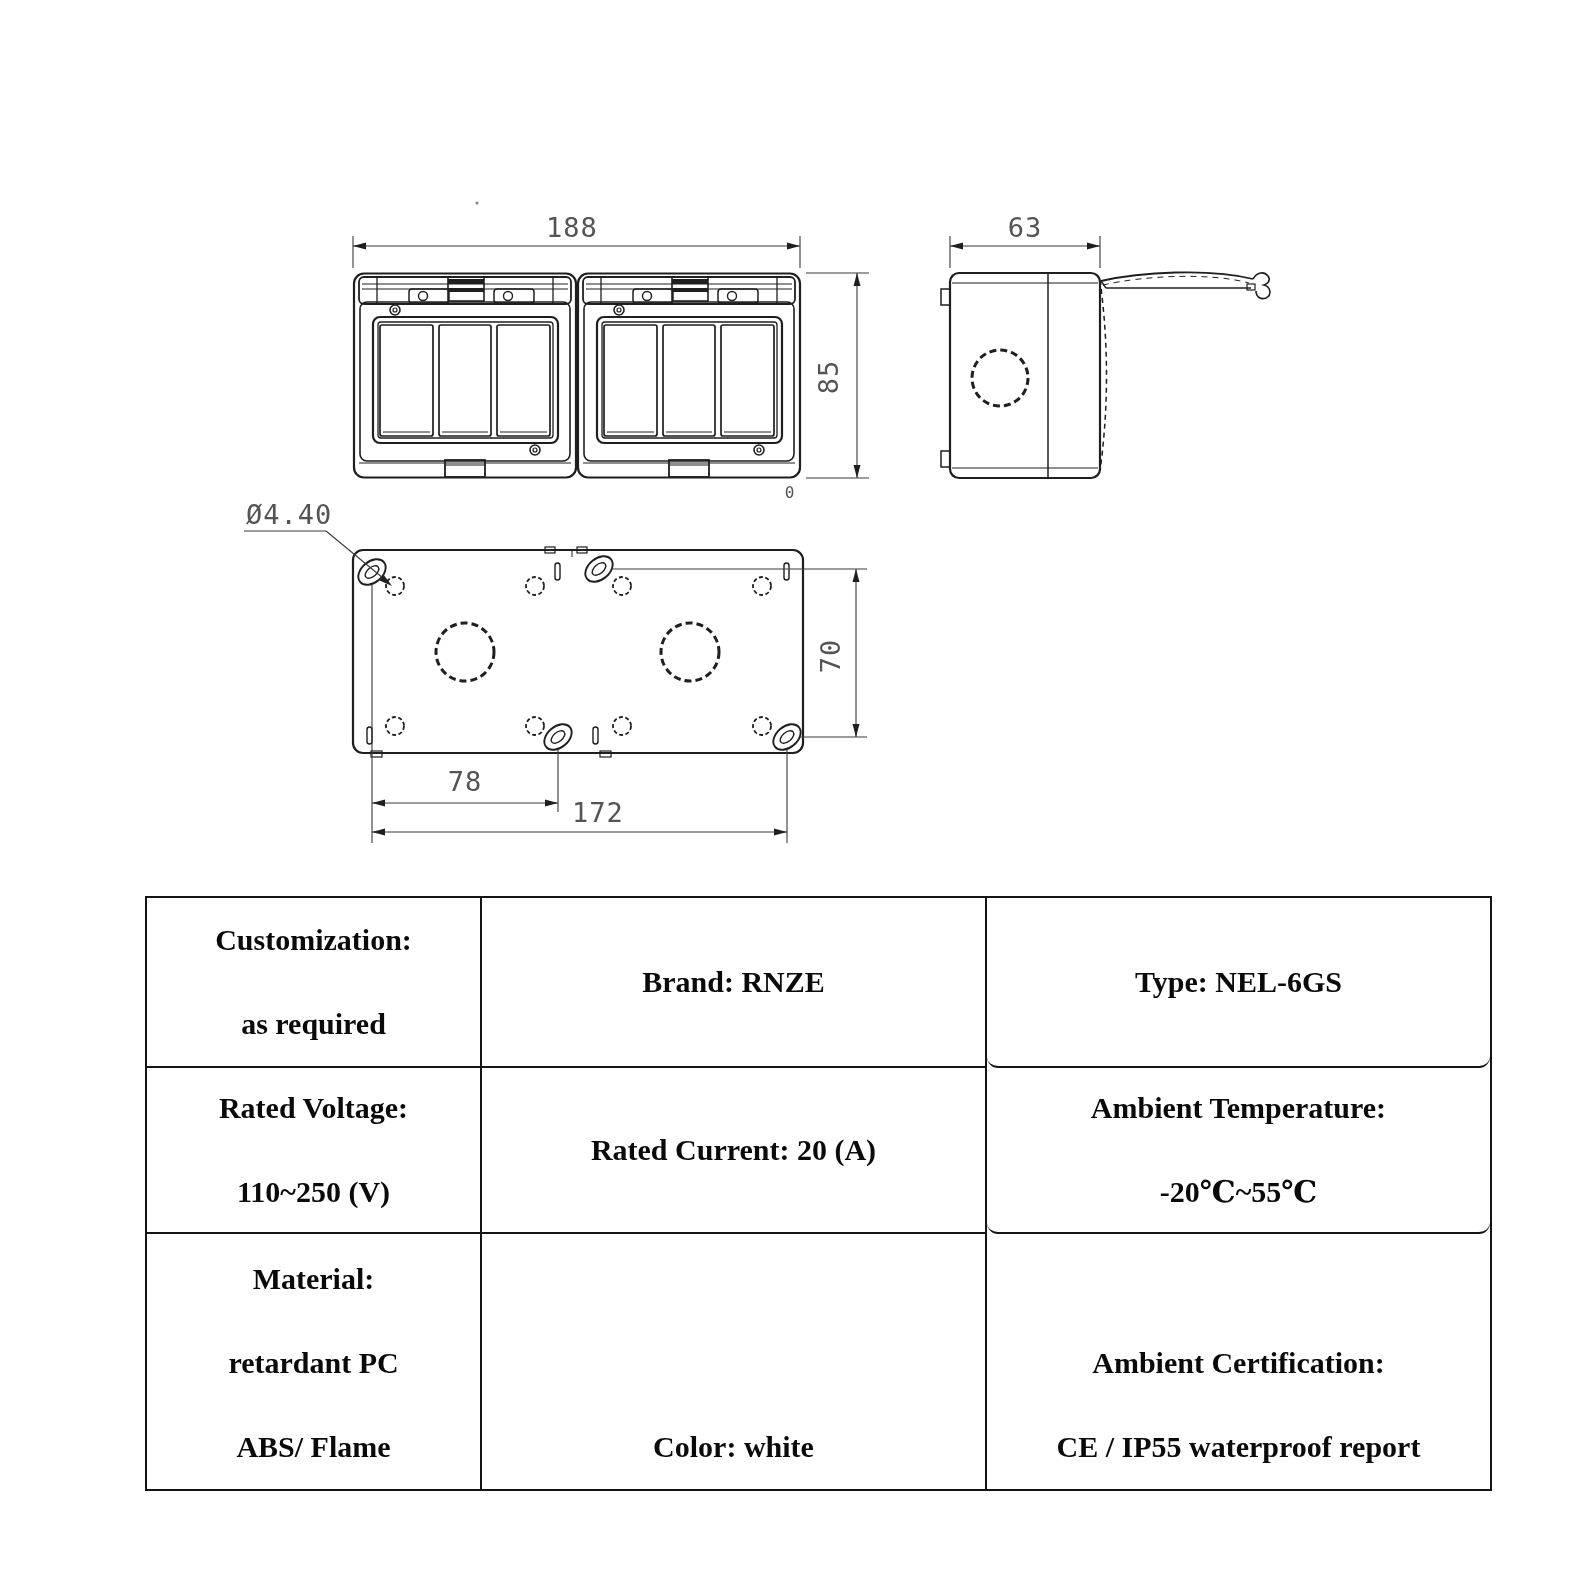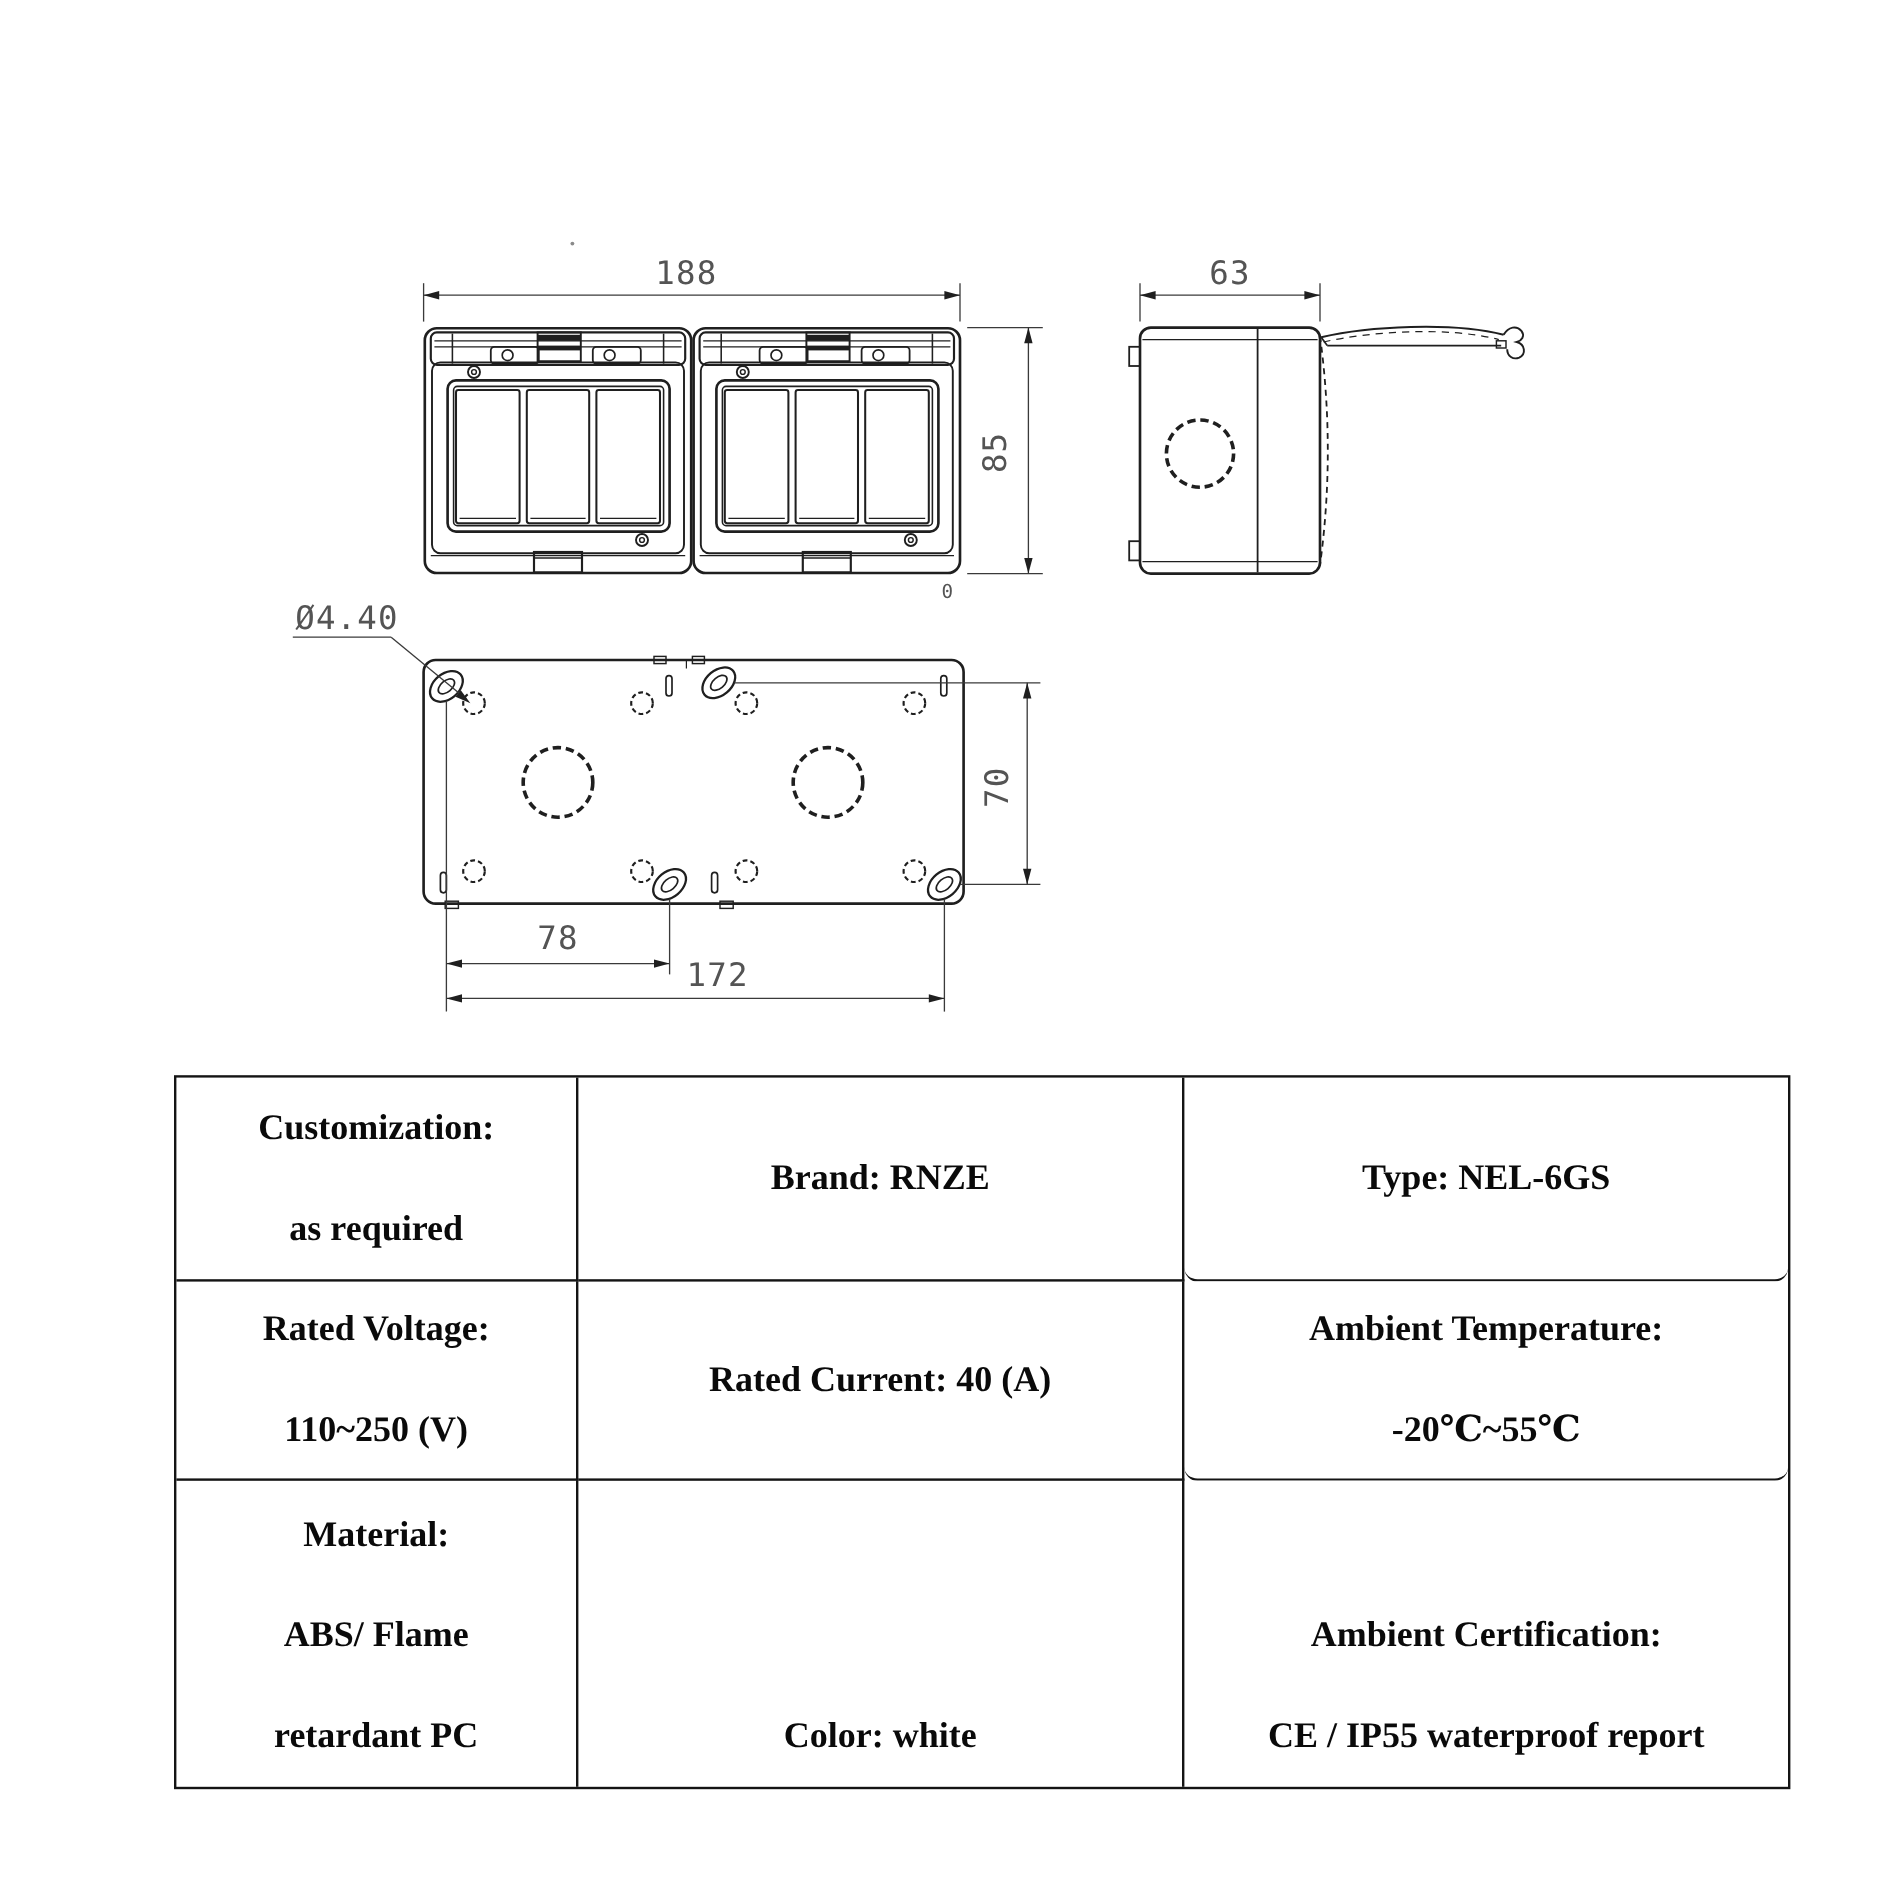--- a/index.html
+++ b/index.html
@@ -207,31 +207,31 @@
   </div>
   <div class="cell last-col">
     <div>Type: NEL-6GS</div>
   </div>
 
   <div class="cell">
     <div>Rated Voltage:</div>
     <div>110~250 (V)</div>
   </div>
   <div class="cell">
-    <div>Rated Current: 40 (A)</div>
+    <div>Rated Current: 20 (A)</div>
   </div>
   <div class="cell last-col">
     <div>Ambient Temperature:</div>
     <div>-20℃~55℃</div>
   </div>
 
   <div class="cell last-row">
     <div>Material:</div>
+    <div>retardant PC</div>
     <div>ABS/ Flame</div>
-    <div>retardant PC</div>
   </div>
   <div class="cell last-row">
     <div>Color: white</div>
   </div>
   <div class="cell last-col last-row">
     <div>Ambient Certification:</div>
     <div>CE / IP55 waterproof report</div>
   </div>
 </div>
 

